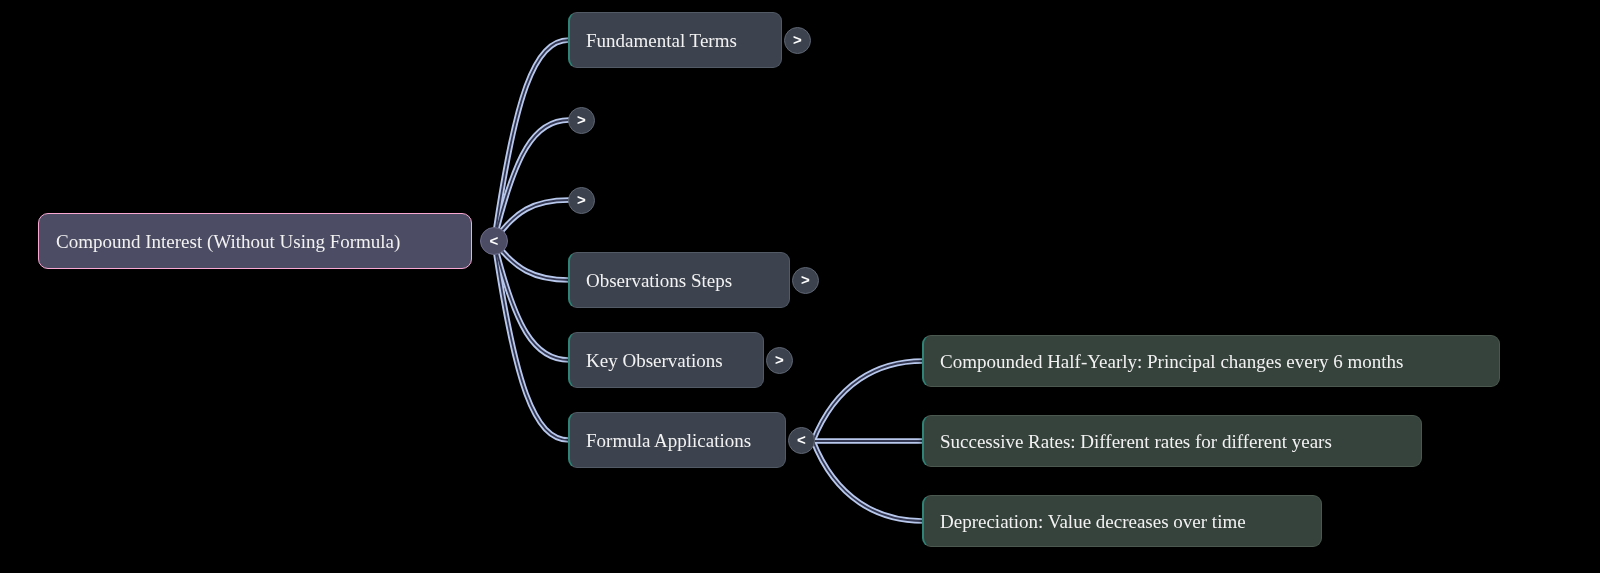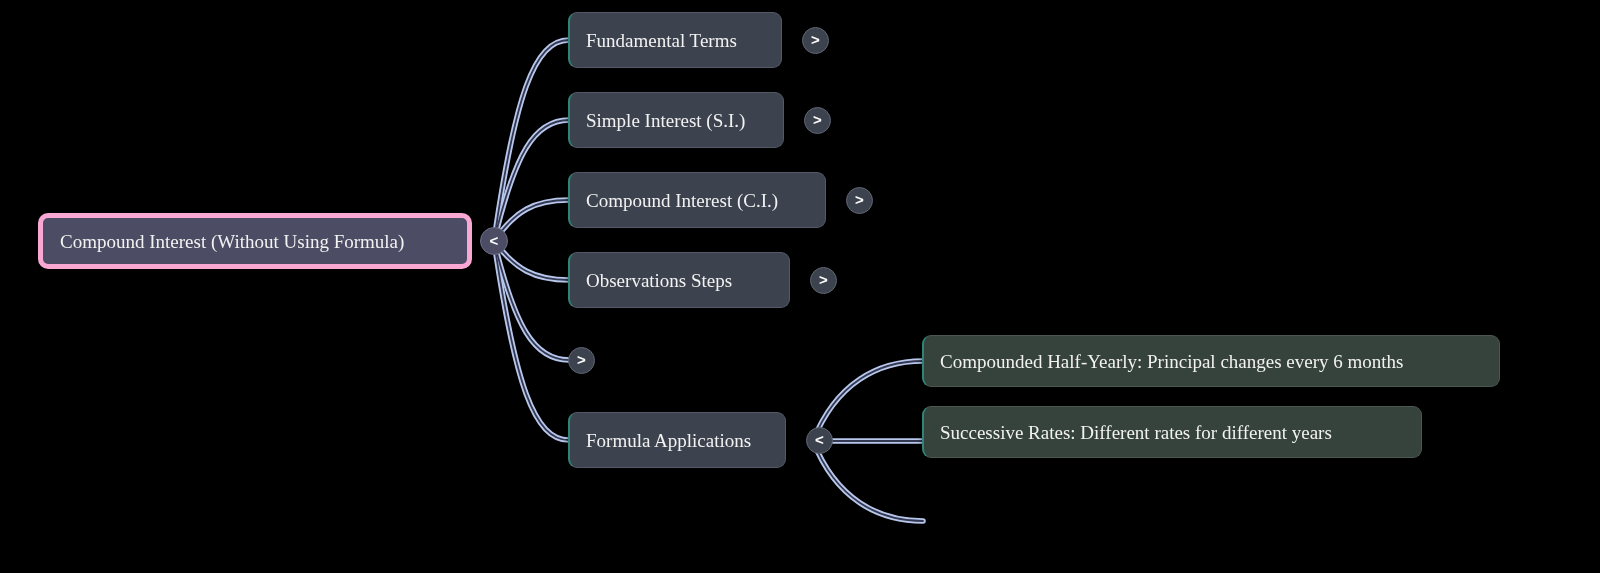--- a/index.html
+++ b/index.html
@@ -42,25 +42,25 @@
     color: #f2f2f2;
     font-size: 19px;
     line-height: 1;
   }
   .root-row { left: 38px; top: 213px; height: 56px; gap: 8px; }
   .node.root {
     width: 434px;
     height: 56px;
     padding: 0 17px;
     background: #4c4c64;
-    border: 5px solid #f9a8d4;
+    border: 1px solid #f9a8d4;
     border-radius: 10px;
     box-shadow: 0 2px 4px rgba(0,0,0,0.55);
   }
-  .branch-row { left: 568px; height: 56px; gap: 20px; }
+  .branch-row { left: 568px; height: 56px; gap: 2px; }
   .node.branch {
     min-width: 196px;
     height: 56px;
     padding: 0 16px;
     background: #3d434e;
     border: 1px solid #525a66;
     border-left: 2px solid #2e8577;
     border-radius: 9px;
     box-shadow: 0 2px 4px rgba(0,0,0,0.55);
   }
@@ -134,45 +134,47 @@
     <div class="node root">Compound Interest (Without Using Formula)</div>
     <div class="toggle rootc">&lt;</div>
   </div>
 
   <div class="row branch-row" style="top:12px">
     <div class="node branch" style="min-width:214px">Fundamental Terms</div>
     <div class="toggle">&gt;</div>
   </div>
 
   <div class="row branch-row" style="top:92px">
-    <div class="node branch" style="min-width:216px">Simple Interest (S.I.)</div>
     <div class="toggle">&gt;</div>
   </div>
 
   <div class="row branch-row" style="top:172px">
-    <div class="node branch" style="min-width:258px">Compound Interest (C.I.)</div>
     <div class="toggle">&gt;</div>
   </div>
 
   <div class="row branch-row" style="top:252px">
     <div class="node branch" style="min-width:222px">Observations Steps</div>
     <div class="toggle">&gt;</div>
   </div>
 
   <div class="row branch-row" style="top:332px">
+    <div class="node branch" style="min-width:196px">Key Observations</div>
     <div class="toggle">&gt;</div>
   </div>
 
   <div class="row branch-row" style="top:412px">
     <div class="node branch" style="min-width:218px">Formula Applications</div>
     <div class="toggle">&lt;</div>
   </div>
 
   <div class="row leaf-row" style="top:335px">
     <div class="node leaf" style="min-width:578px">Compounded Half-Yearly: Principal changes every 6 months</div>
   </div>
 
-  <div class="row leaf-row" style="top:406px">
+  <div class="row leaf-row" style="top:415px">
     <div class="node leaf" style="min-width:500px">Successive Rates: Different rates for different years</div>
   </div>
 
+  <div class="row leaf-row" style="top:495px">
+    <div class="node leaf" style="min-width:400px">Depreciation: Value decreases over time</div>
+  </div>
 
 </div>
 
 </body></html>

